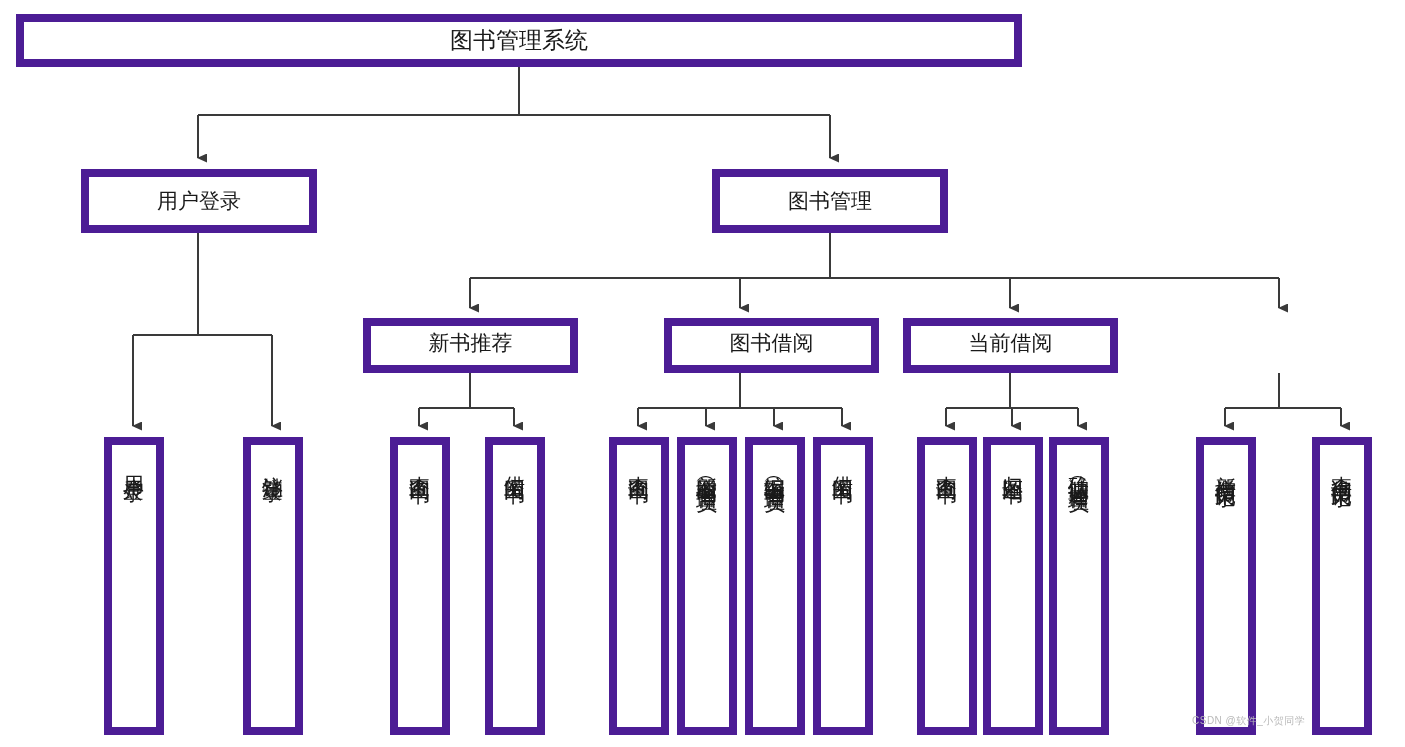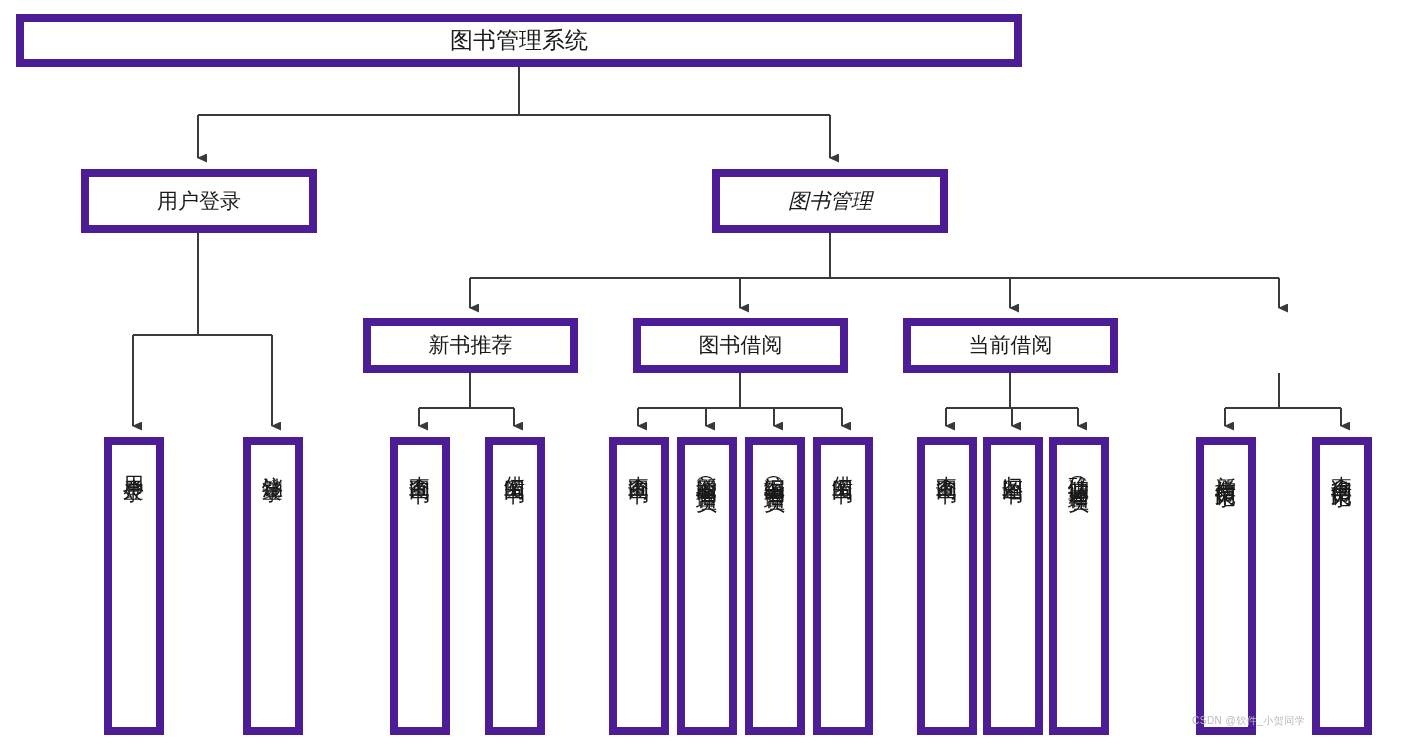--- a/index.html
+++ b/index.html
@@ -58,20 +58,21 @@
     height: 64px;
   }
   .n-l1 .lbl {
     font-size: 21px;
   }
   
   .n-l2 {
     top: 318px;
     width: 215px;
     height: 55px;
+    font-family: Liberation Mono, monospace;
   }
   .n-l2 .lbl {
     font-size: 21px;
   }
   
   .n-leaf {
     top: 437px;
     width: 60px;
     height: 298px;
     align-items: flex-start;
@@ -151,28 +152,28 @@
     </g>
   </svg>
 
   <div class="node n-root">
     <span class="lbl">图书管理系统</span>
   </div>
 
   <div class="node n-l1" style="left:81px;">
     <span class="lbl">用户登录</span>
   </div>
-  <div class="node n-l1" style="left:712px;font-style:italic;">
+  <div class="node n-l1" style="left:712px;">
     <span class="lbl">图书管理</span>
   </div>
 
   <div class="node n-l2" style="left:363px;">
     <span class="lbl">新书推荐</span>
   </div>
-  <div class="node n-l2" style="left:633px;">
+  <div class="node n-l2" style="left:664px;">
     <span class="lbl">图书借阅</span>
   </div>
   <div class="node n-l2" style="left:903px;">
     <span class="lbl">当前借阅</span>
   </div>
 
   <div class="node n-leaf" style="left:104px;">
     <span class="lbl">用户登录</span>
   </div>
   <div class="node n-leaf" style="left:243px;">

